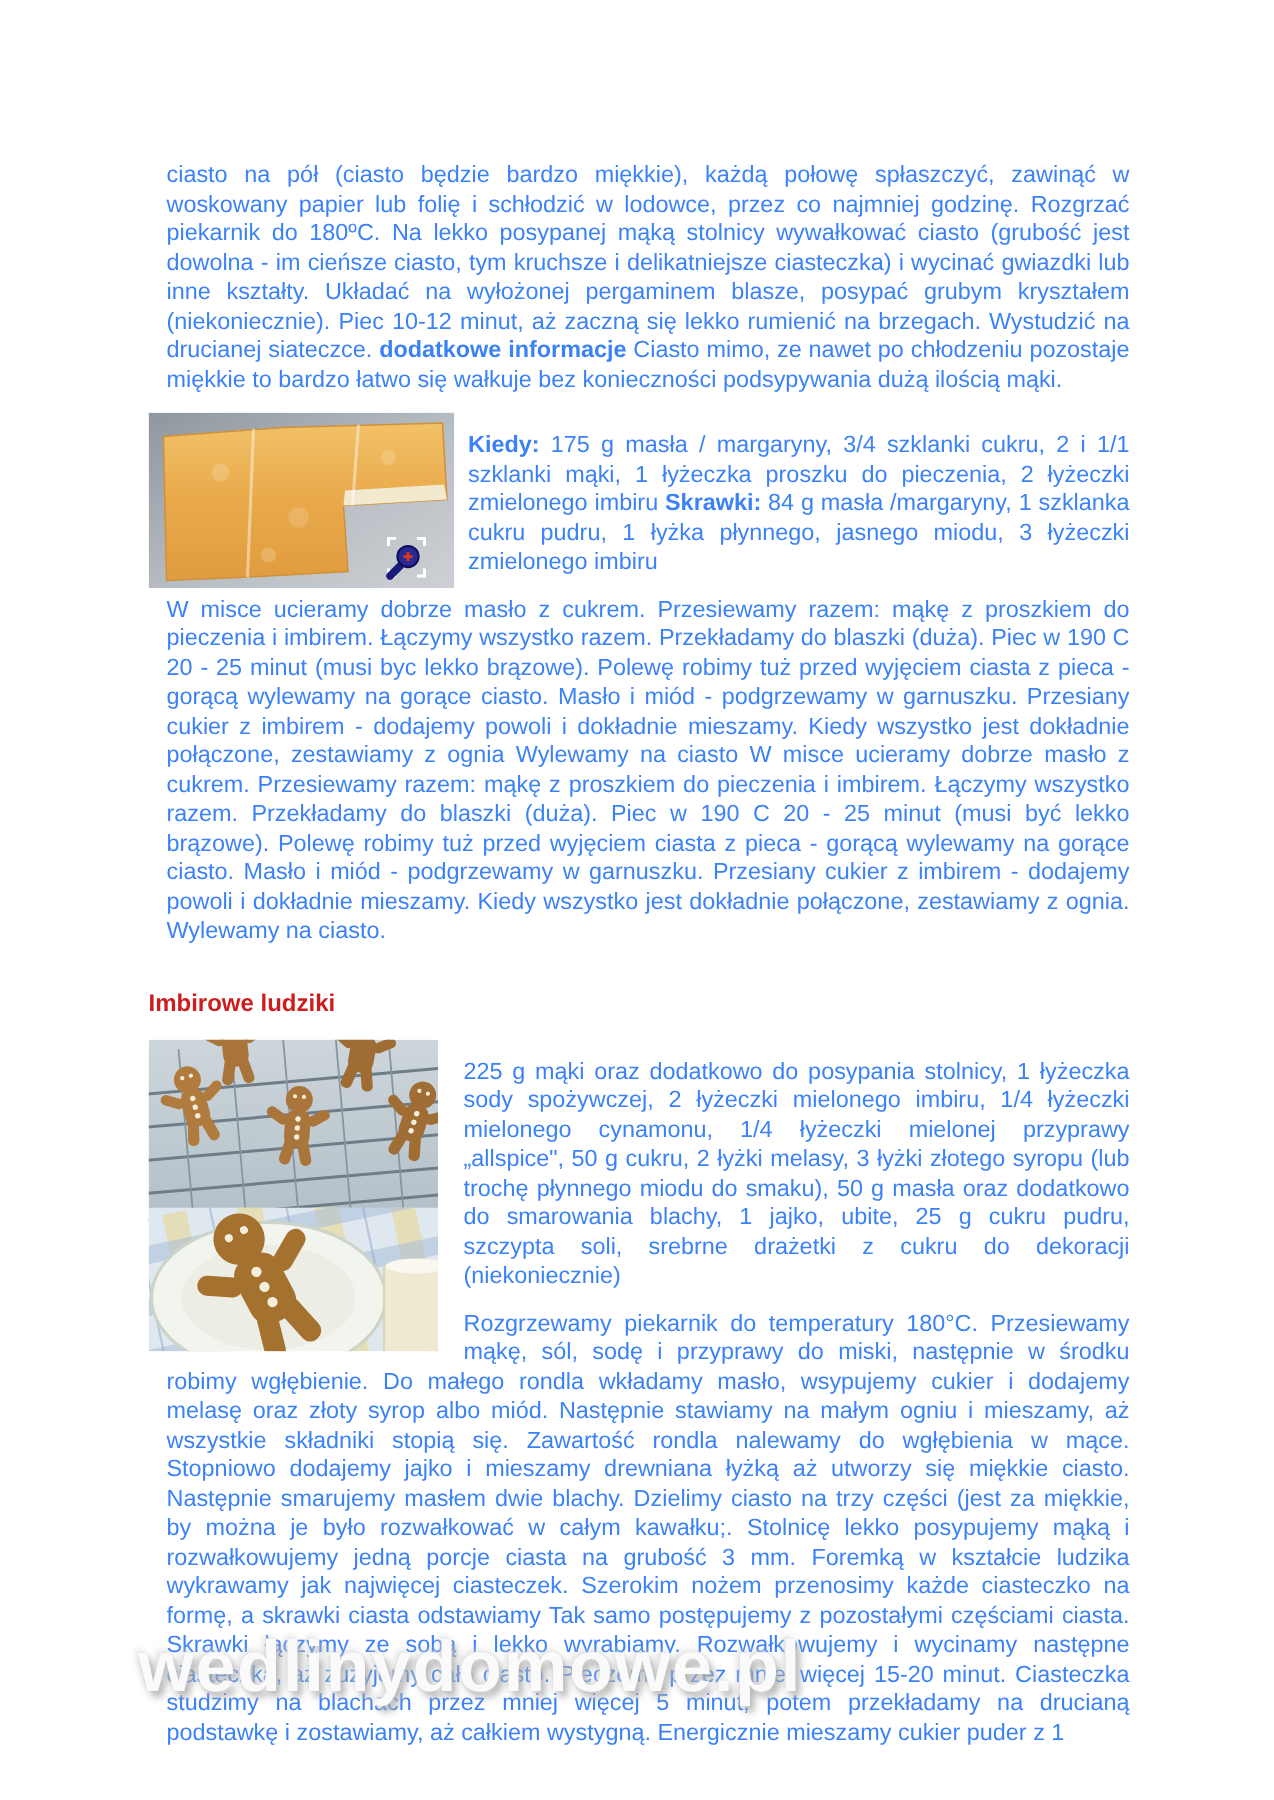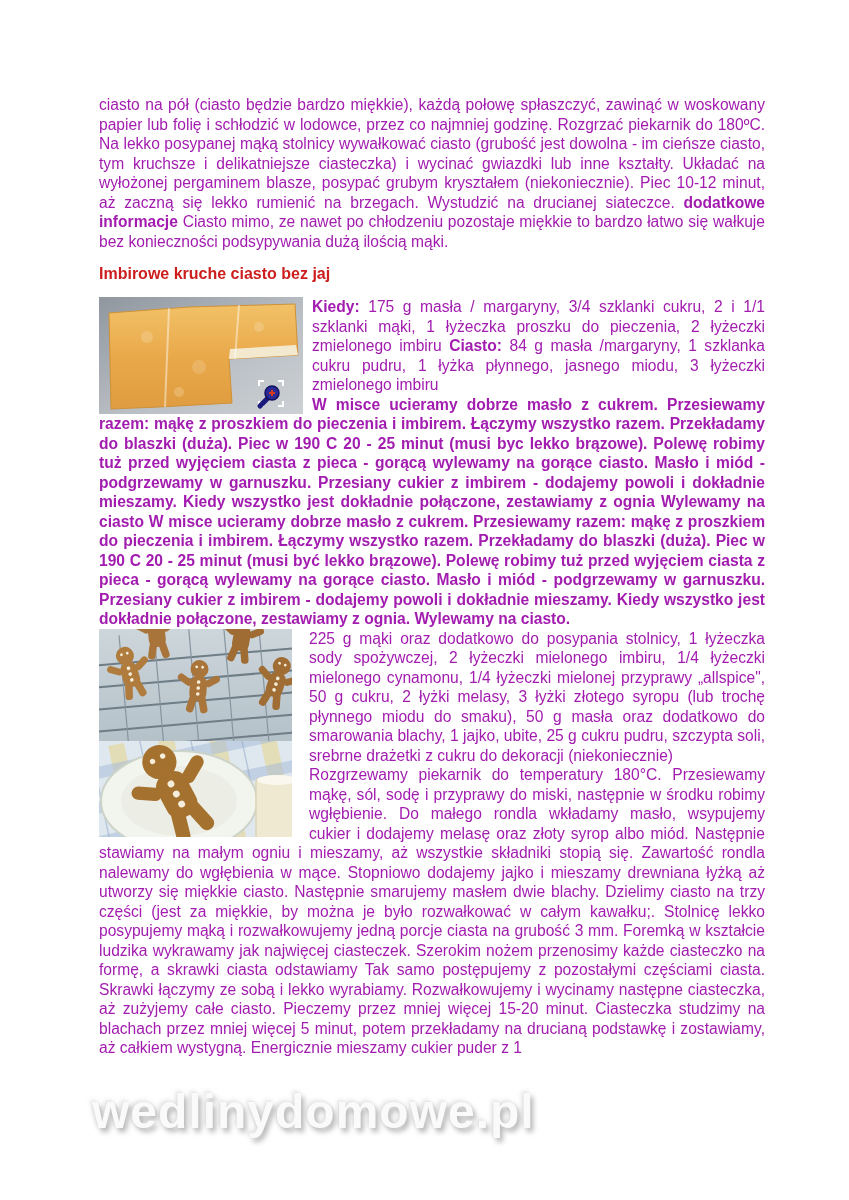--- a/index.html
+++ b/index.html
@@ -3,50 +3,49 @@
 <meta charset="utf-8">
 <title>Document</title>
 <style>
   html, body { margin:0; padding:0; background:#ffffff; }
   .page {
     position:relative; width:849px; height:1200px; overflow:hidden;
     background:#ffffff; font-family:"Liberation Sans", "DejaVu Sans", sans-serif;
     color:#111111;
   }
   .content { position:absolute; left:99px; top:95px; width:666px; }
-  p.body { margin:0; font-size:15.6px; line-height:19.5px; text-align:justify; color:#a21caf; }
+  p.body { margin:12px; font-size:15.6px; line-height:19.5px; text-align:justify; color:#3b82f6; }
   h2.heading {
     margin:14px 0 14px 0; font-size:16px; line-height:18px; font-weight:bold;
     color:#cc1e1e; text-align:left;
   }
   .recipe-block { display:flow-root; }
   .photo { float:left; overflow:hidden; }
   .photo svg { display:block; }
   .photo-cake { width:204px; height:117px; margin:0 9px 0 0; }
   .photo-gingerbread { width:193px; height:208px; margin:0 17px 0 0; }
   .ing1 { margin-top:3px; }
-  .ins1 { margin-top:10px;font-weight:bold; }
+  .ins1 { margin-top:10px; }
   .ing2 { margin-top:12px; }
   .ins2 { margin-top:12px; }
   .watermark {
     position:absolute; left:92px; top:1084px; white-space:nowrap;
     font-size:48px; font-weight:bold; letter-spacing:1px;
     color:#fafafa;
     text-shadow: 3px 4px 5px rgba(172,172,172,0.85), -2px -2px 4px rgba(205,205,205,0.55), 0 0 2px rgba(225,225,225,0.6);
   }
 </style>
 </head>
 <body>
 
 <div class="page">
   <div class="content">
 
     <p class="body"><span>ciasto na pół (ciasto będzie bardzo miękkie), każdą połowę spłaszczyć, zawinąć w woskowany papier lub folię i schłodzić w lodowce, przez co najmniej godzinę. Rozgrzać piekarnik do 180ºC. Na lekko posypanej mąką stolnicy wywałkować ciasto (grubość jest dowolna - im cieńsze ciasto, tym kruchsze i delikatniejsze ciasteczka) i wycinać gwiazdki lub inne kształty. Układać na wyłożonej pergaminem blasze, posypać grubym kryształem (niekoniecznie). Piec 10-12 minut, aż zaczną się lekko rumienić na brzegach. Wystudzić na drucianej siateczce. </span><b>dodatkowe informacje</b><span> Ciasto mimo, ze nawet po chłodzeniu pozostaje miękkie to bardzo łatwo się wałkuje bez konieczności podsypywania dużą ilością mąki.</span></p>
 
-    <h2 class="heading">Imbirowe kruche ciasto bez jaj</h2>
 
     <div class="recipe-block">
       <div class="photo photo-cake">
         <svg width="204" height="117" viewBox="0 0 204 117" xmlns="http://www.w3.org/2000/svg">
           <defs>
             <linearGradient id="trayG" x1="0" y1="0" x2="1" y2="1">
               <stop offset="0" stop-color="#8f969e"></stop>
               <stop offset="0.55" stop-color="#b9bec4"></stop>
               <stop offset="1" stop-color="#cdd1d5"></stop>
             </linearGradient>
@@ -66,24 +65,25 @@
           <circle cx="160" cy="30" r="5" fill="rgba(255,255,255,0.18)"></circle>
           <circle cx="80" cy="95" r="5" fill="rgba(255,235,200,0.25)"></circle>
           <g transform="translate(172,97)">
             <path d="M-12,-8 L-12,-13 L-7,-13 M7,-13 L12,-13 L12,-8 M12,7 L12,12 L7,12 M-7,12 L-12,12 L-12,7" fill="none" stroke="#ffffff" stroke-width="2"></path>
             <line x1="-4" y1="5" x2="-11" y2="12" stroke="#1a1a7a" stroke-width="5" stroke-linecap="round"></line>
             <circle cx="1" cy="-1" r="7" fill="#2a2a96" stroke="#10105e" stroke-width="1.5"></circle>
             <path d="M-2,-1 L4,-1 M1,-4 L1,2" stroke="#d63a1e" stroke-width="2"></path>
           </g>
         </svg>
       </div>
-      <p class="body ing1"><b>Kiedy:</b><span> 175 g masła / margaryny, 3/4 szklanki cukru, 2 i 1/1 szklanki mąki, 1 łyżeczka proszku do pieczenia, 2 łyżeczki zmielonego imbiru </span><b>Ciasto:</b><span> 84 g masła /margaryny, 1 szklanka cukru pudru, 1 łyżka płynnego, jasnego miodu, 3 łyżeczki zmielonego imbiru</span></p>
+      <p class="body ing1"><b>Kiedy:</b><span> 175 g masła / margaryny, 3/4 szklanki cukru, 2 i 1/1 szklanki mąki, 1 łyżeczka proszku do pieczenia, 2 łyżeczki zmielonego imbiru </span><b>Skrawki:</b><span> 84 g masła /margaryny, 1 szklanka cukru pudru, 1 łyżka płynnego, jasnego miodu, 3 łyżeczki zmielonego imbiru</span></p>
       <p class="body ins1">W misce ucieramy dobrze masło z cukrem. Przesiewamy razem: mąkę z proszkiem do pieczenia i imbirem. Łączymy wszystko razem. Przekładamy do blaszki (duża). Piec w 190 C 20 - 25 minut (musi byc lekko brązowe). Polewę robimy tuż przed wyjęciem ciasta z pieca - gorącą wylewamy na gorące ciasto. Masło i miód - podgrzewamy w garnuszku. Przesiany cukier z imbirem - dodajemy powoli i dokładnie mieszamy. Kiedy wszystko jest dokładnie połączone, zestawiamy z ognia Wylewamy na ciasto W misce ucieramy dobrze masło z cukrem. Przesiewamy razem: mąkę z proszkiem do pieczenia i imbirem. Łączymy wszystko razem. Przekładamy do blaszki (duża). Piec w 190 C 20 - 25 minut (musi być lekko brązowe). Polewę robimy tuż przed wyjęciem ciasta z pieca - gorącą wylewamy na gorące ciasto. Masło i miód - podgrzewamy w garnuszku. Przesiany cukier z imbirem - dodajemy powoli i dokładnie mieszamy. Kiedy wszystko jest dokładnie połączone, zestawiamy z ognia. Wylewamy na ciasto.</p>
     </div>
 
+    <h2 class="heading" style="margin-top:18px;">Imbirowe ludziki</h2>
 
     <div class="recipe-block">
       <div class="photo photo-gingerbread">
         <svg width="193" height="208" viewBox="0 0 193 208" xmlns="http://www.w3.org/2000/svg">
           <defs>
             <linearGradient id="rackBg" x1="0" y1="0" x2="0" y2="1">
               <stop offset="0" stop-color="#cdd6db"></stop>
               <stop offset="1" stop-color="#b3c0c8"></stop>
             </linearGradient>
             <g id="gman">

